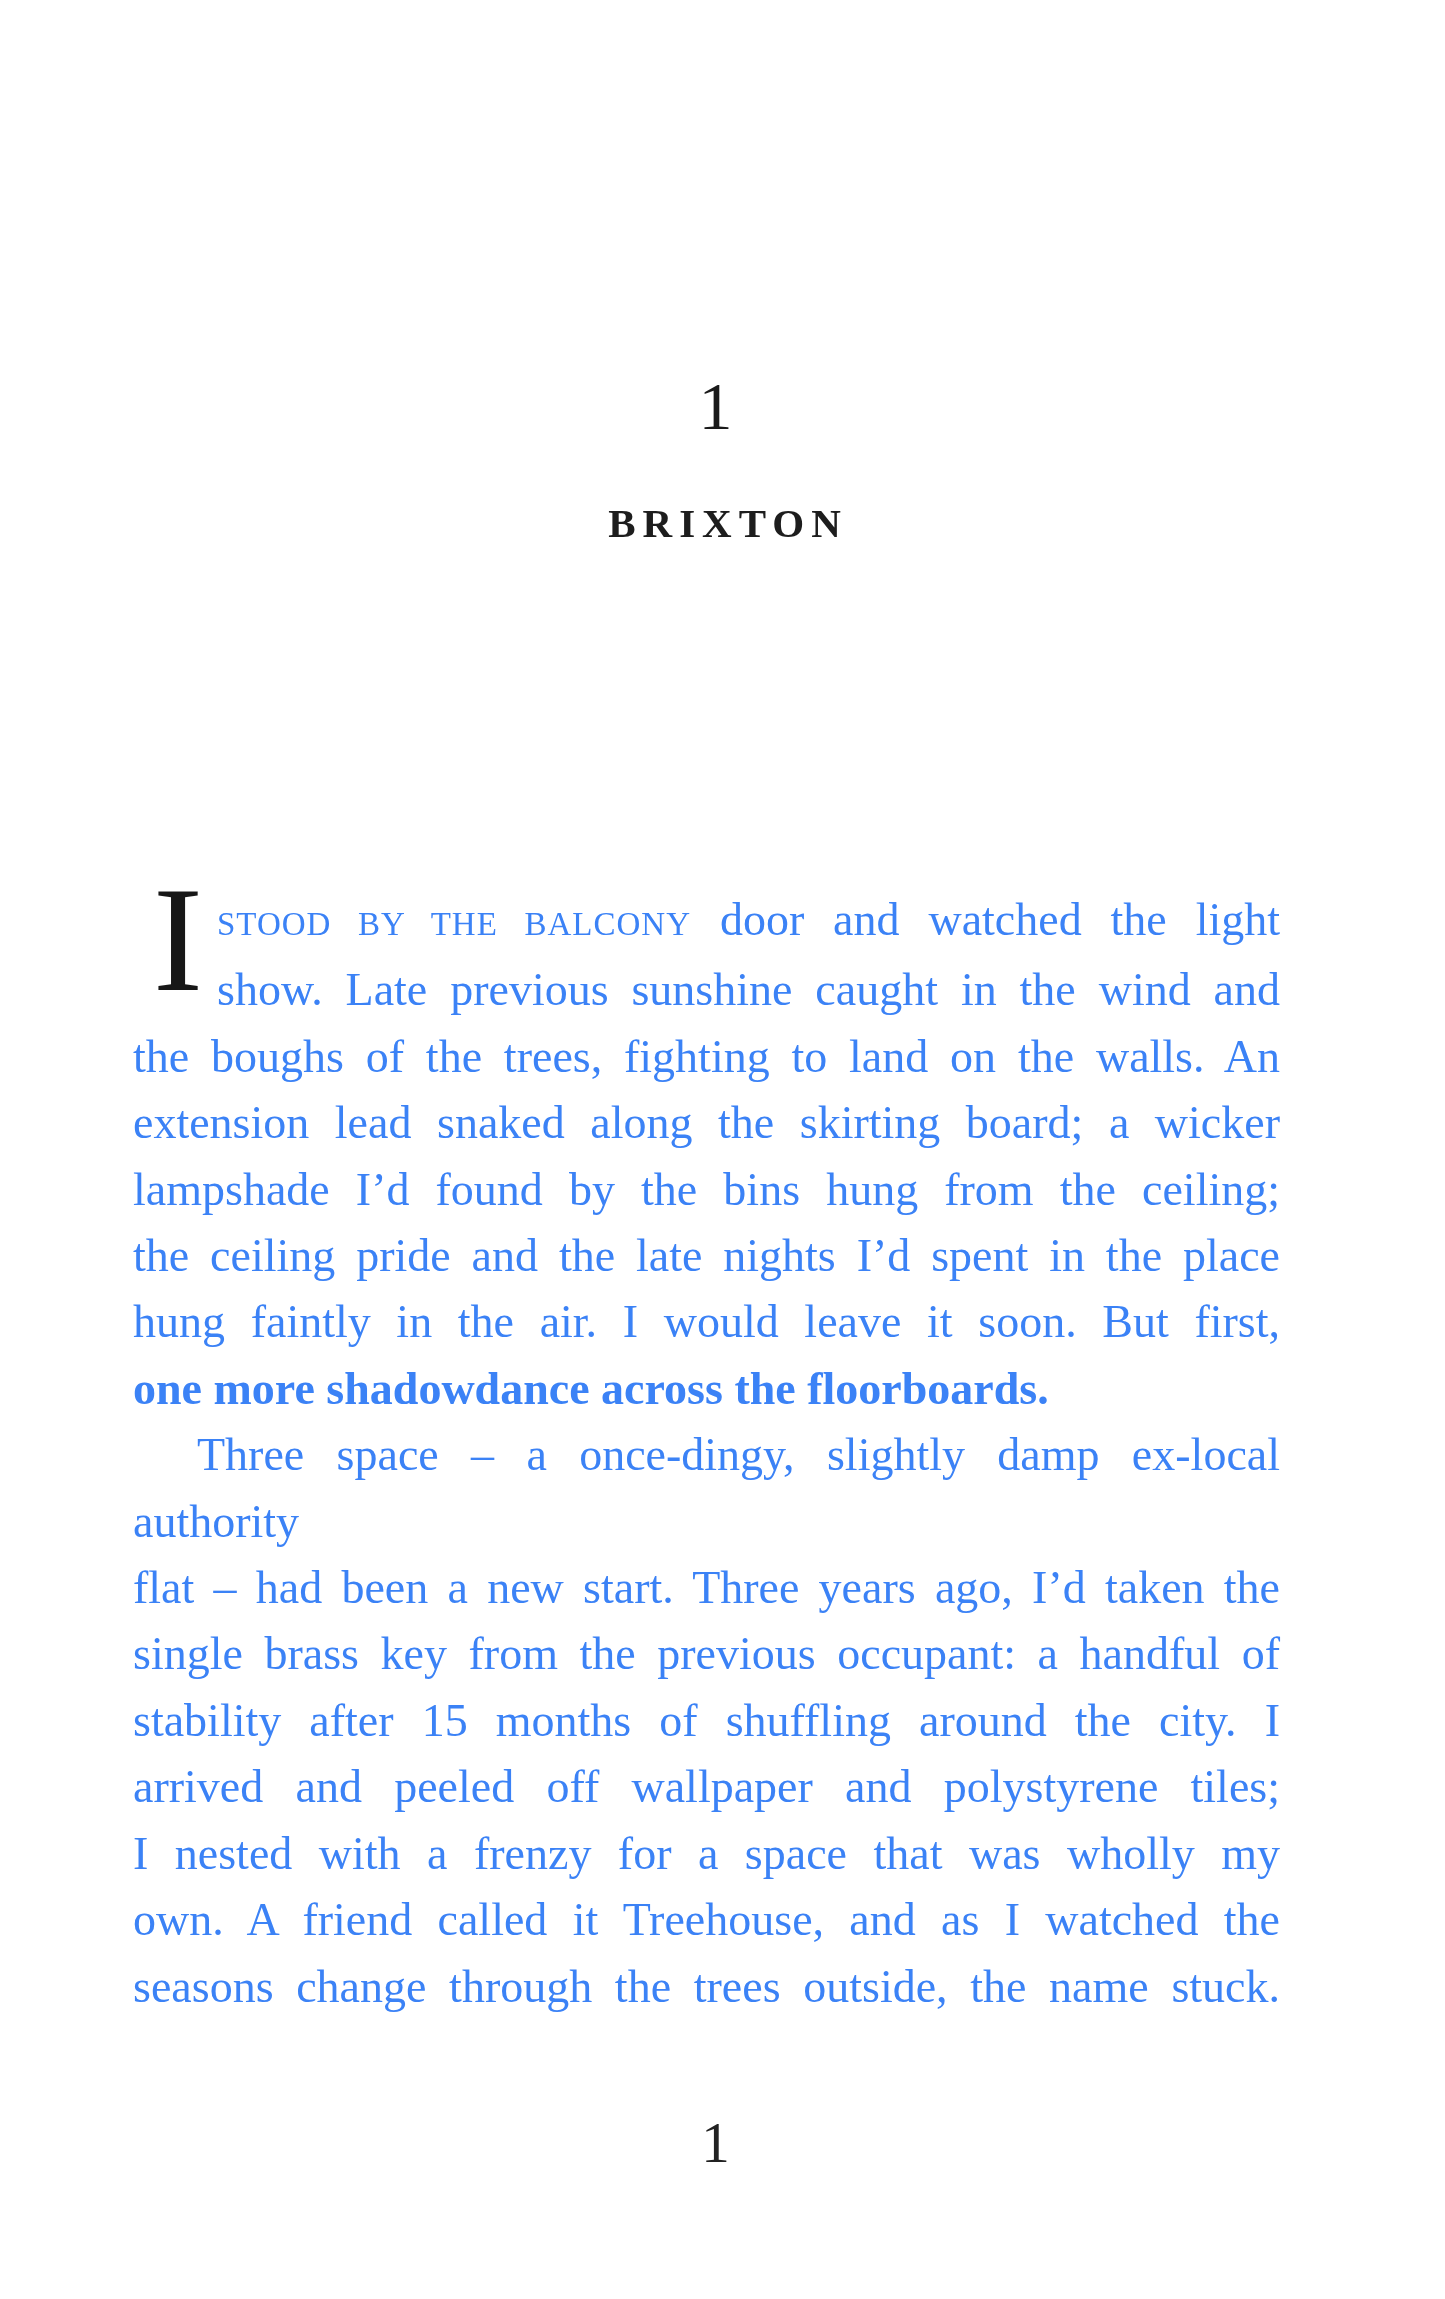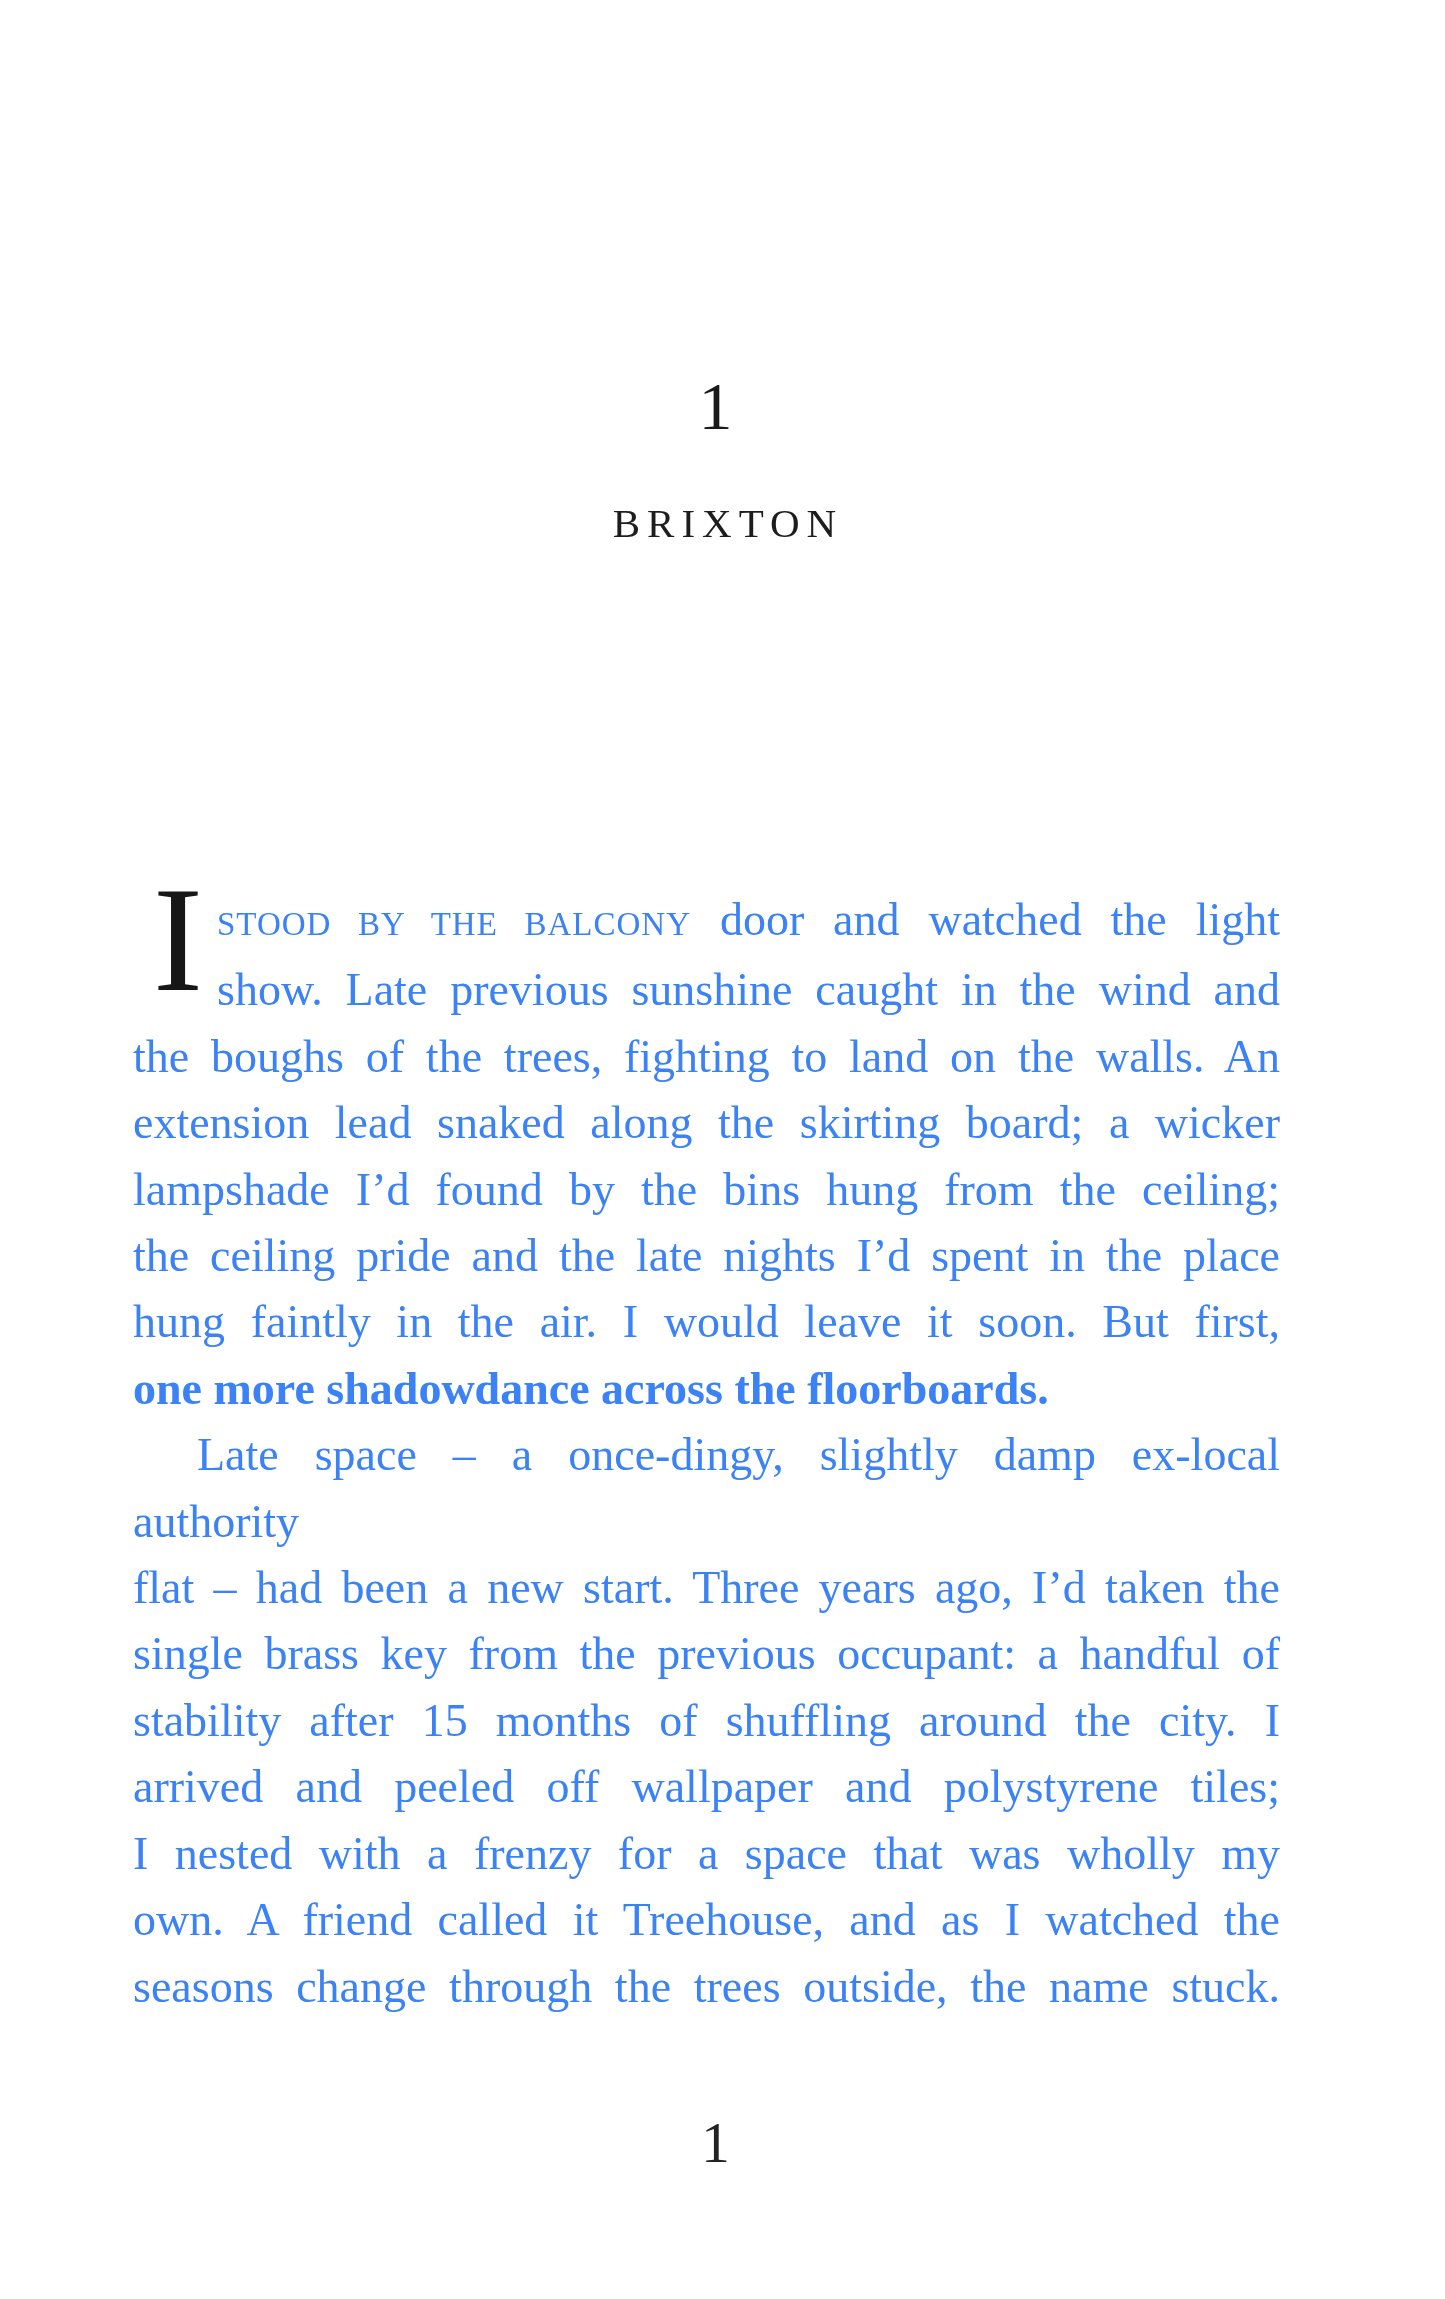--- a/index.html
+++ b/index.html
@@ -30,20 +30,21 @@
     position: absolute;
     top: 503px;
     left: 12px;
     right: 8px;
     text-align: center;
     font-size: 41px;
     line-height: 1;
     letter-spacing: 7px;
     text-indent: 7px;
     color: #1d1d1d;
+    font-weight: bold;
   }
   .bodytext {
     position: absolute;
     top: 887px;
     left: 133px;
     width: 1147px;
   }
   .dropcap {
     position: absolute;
     top: -23px;
@@ -101,21 +102,21 @@
     <div class="line dropline"><span class="sc">STOOD BY THE BALCONY</span><span> door and watched the light</span></div>
 
     <div class="line dropline">show. Late previous sunshine caught in the wind and</div>
     <div class="line">the boughs of the trees, fighting to land on the walls. An</div>
     <div class="line">extension lead snaked along the skirting board; a wicker</div>
     <div class="line">lampshade I’d found by the bins hung from the ceiling;</div>
     <div class="line">the ceiling pride and the late nights I’d spent in the place</div>
     <div class="line">hung faintly in the air. I would leave it soon. But first,</div>
     <div class="line endpara">one more shadowdance across the floorboards.</div>
 
-    <div class="line indent">Late space – a once-dingy, slightly damp ex-local authority</div>
+    <div class="line indent">Three space – a once-dingy, slightly damp ex-local authority</div>
     <div class="line">flat – had been a new start. Three years ago, I’d taken the</div>
     <div class="line">single brass key from the previous occupant: a handful of</div>
     <div class="line">stability after 15 months of shuffling around the city. I</div>
     <div class="line">arrived and peeled off wallpaper and polystyrene tiles;</div>
     <div class="line">I nested with a frenzy for a space that was wholly my</div>
     <div class="line">own. A friend called it Treehouse, and as I watched the</div>
     <div class="line">seasons change through the trees outside, the name stuck.</div>
 
   </div>
 

